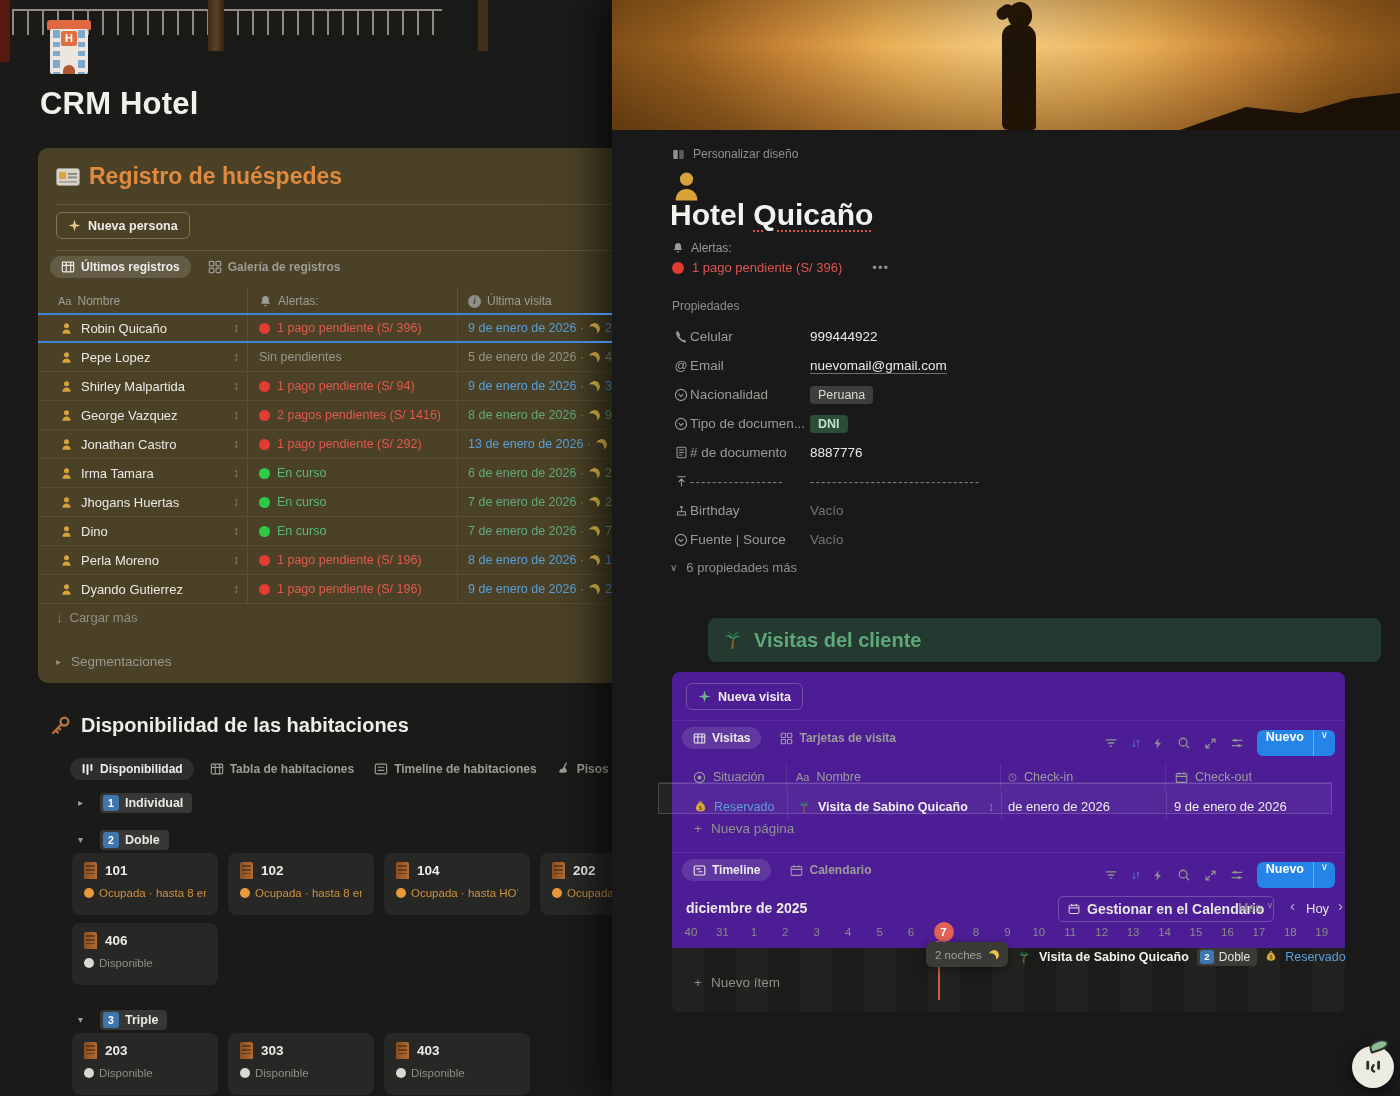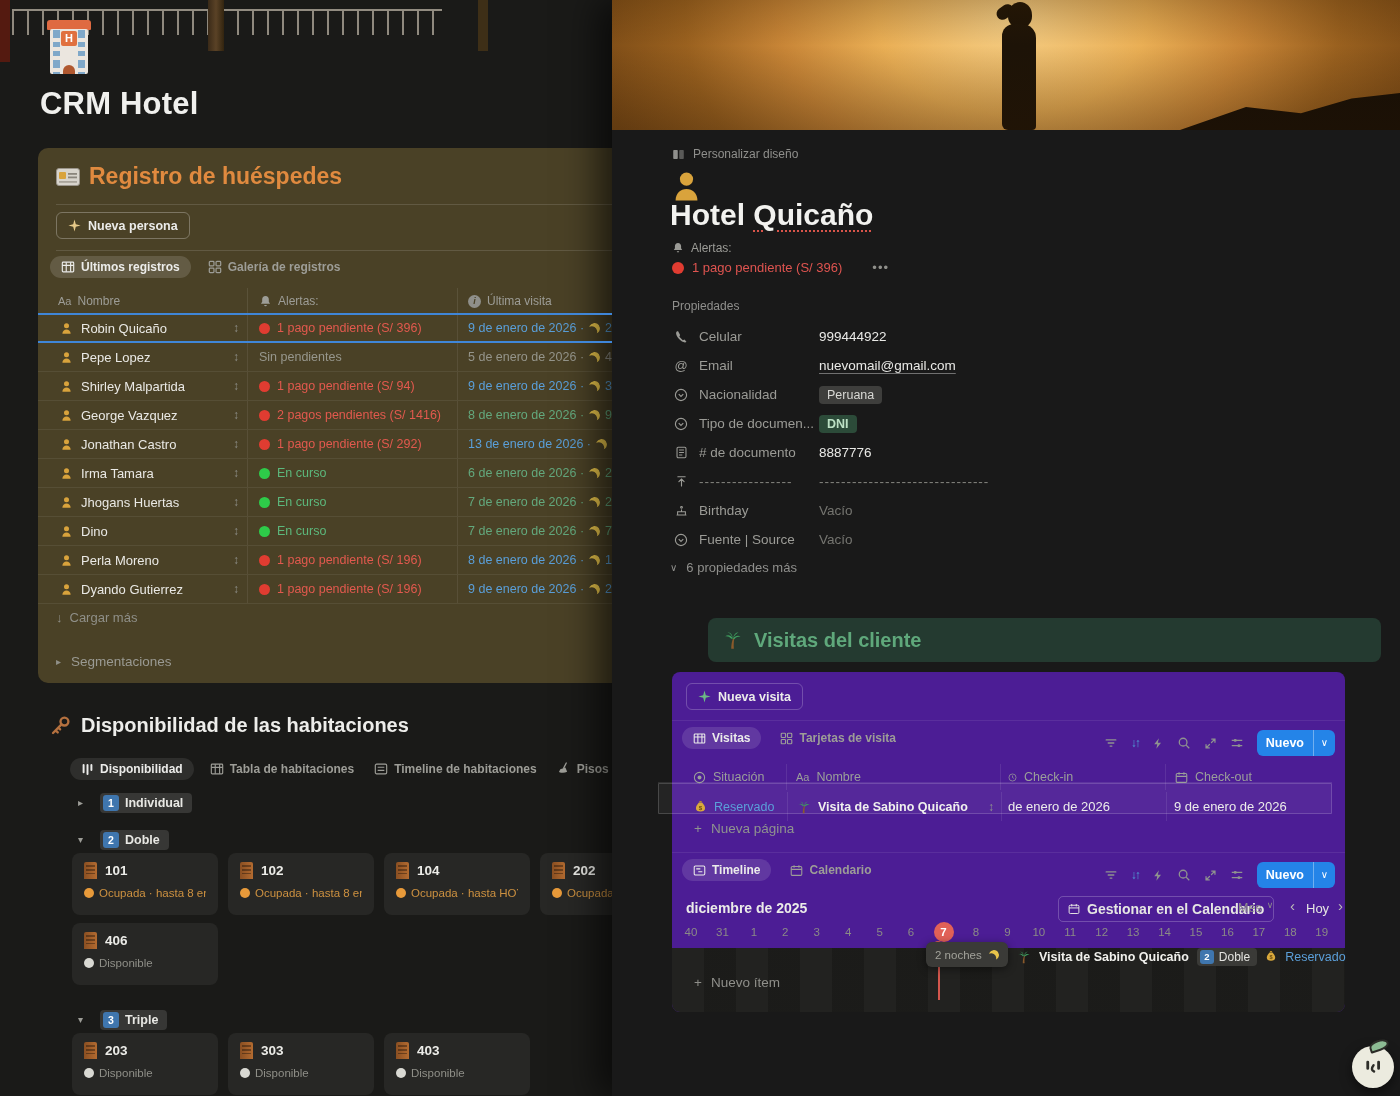--- a/index.html
+++ b/index.html
@@ -124,40 +124,40 @@
   .bust-big { position:absolute; left:58px; top:170px; }
   .p-title { position:absolute; left:58px; top:198px; font-size:30px; font-weight:700; color:#f2f2ef; }
   .dotted-miss { text-decoration:underline; text-decoration-style:dotted; text-decoration-color:#d8544a; text-decoration-thickness:2px; text-underline-offset:5px; }
   .alerts-label { position:absolute; left:60px; top:241px; display:flex; align-items:center; gap:7px; color:#9b9b96; font-size:12px; }
   .alert-line { position:absolute; left:60px; top:260px; display:flex; align-items:center; gap:8px; }
   .alert-line .txt { color:#df5450; font-size:13px; }
   .alert-line .more { color:#8f8f8a; font-size:13px; letter-spacing:1px; margin-left:22px; }
   .props-label { position:absolute; left:60px; top:299px; color:#8f8f8c; font-size:12px; }
   .prop { position:absolute; left:60px; width:660px; height:29px; display:flex; align-items:center; }
   .prop .pic { width:18px; display:flex; justify-content:center; color:#9b9b96; flex:0 0 18px; }
-  .prop .plabel { margin-left:9px; width:118px; font-size:13.5px; color:#9b9b96; white-space:nowrap; overflow:hidden; }
+  .prop .plabel { width:118px; font-size:13.5px; color:#9b9b96; white-space:nowrap; overflow:hidden; }
   .prop .pval { margin-left:2px; font-size:13.5px; color:#e9e9e6; font-weight:500; }
   .pval.u { text-decoration:underline; text-decoration-color:rgba(255,255,255,.38); text-underline-offset:3px; }
   .pval.tag { background:#3e3e3c; color:#d8d8d4; border-radius:4px; padding:2px 8px; font-size:12.5px; font-weight:500; }
   .pval.tagg { background:#2c4b39; color:#bce0c4; border-radius:4px; padding:2px 8px; font-size:12.5px; font-weight:600; }
   .pval.dash, .plabel.dash { color:#85857f; letter-spacing:1px; }
   .pval.empty { color:#757570; font-weight:400; }
   .moreprops { position:absolute; left:58px; top:560px; display:flex; align-items:center; gap:9px; color:#8f8f8c; font-size:13px; }
   .moreprops .chev { font-size:10px; }
 
   .vcallout { position:absolute; left:60px; top:618px; width:673px; height:44px; background:#243a30; border-radius:8px; display:flex; align-items:center; gap:11px; padding-left:15px;margin-left:36px; }
   .vcallout h3 { font-size:20px; font-weight:700; color:#5fa87b; }
 
   .vbox { position:absolute; left:60px; top:672px; width:673px; height:340px; background:#4c1d95; border-radius:8px; }
   .vbox .nv { position:absolute; left:14px; top:11px; }
   .vdiv { position:absolute; left:0; right:0; height:1px; background:rgba(255,255,255,.08); }
   .vtabs { position:absolute; left:10px; display:flex; gap:8px; }
   .toolbar { position:absolute; display:flex; align-items:center; gap:13px; color:#8f938f; }
   .toolbar .blue { color:#4f9fd8; font-size:12px; font-weight:700; letter-spacing:-2px; }
-  .btn-nuevo { display:flex; align-items:center; height:26px; background:#2484e8; border-radius:6px; overflow:hidden; color:#fff; }
+  .btn-nuevo { display:flex; align-items:flex-start; height:26px; background:#2484e8; border-radius:6px; overflow:hidden; color:#fff; }
   .btn-nuevo .lbl { padding:0 9px; font-size:12.5px; font-weight:600; }
   .btn-nuevo .sep { width:1px; height:26px; background:rgba(255,255,255,.35); }
   .btn-nuevo .chv { width:21px; text-align:center; font-size:10px; }
 
   .vtable { position:absolute; left:-14px; top:84px; width:674px; }
   .vth { position:relative; height:27px; border-bottom:1px solid rgba(255,255,255,.1); font-size:12.5px; color:#9b9f9a; }
   .vth .hc, .vrow .rc { position:absolute; top:8px; height:100%; display:flex; align-items:center; gap:7px; overflow:hidden; white-space:nowrap; }
   .hc1 { left:0; width:128px; padding-left:35px; }
   .hc2 { left:128px; width:214px; padding-left:9px; border-left:1px solid rgba(255,255,255,.09); }
   .hc3 { left:342px; width:165px; padding-left:7px; border-left:1px solid rgba(255,255,255,.09); }

